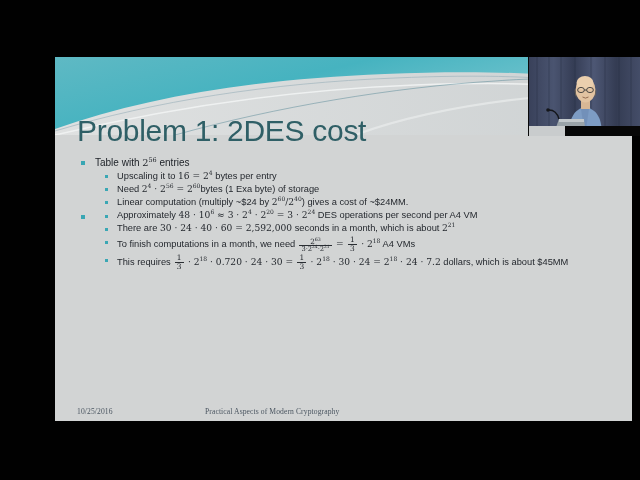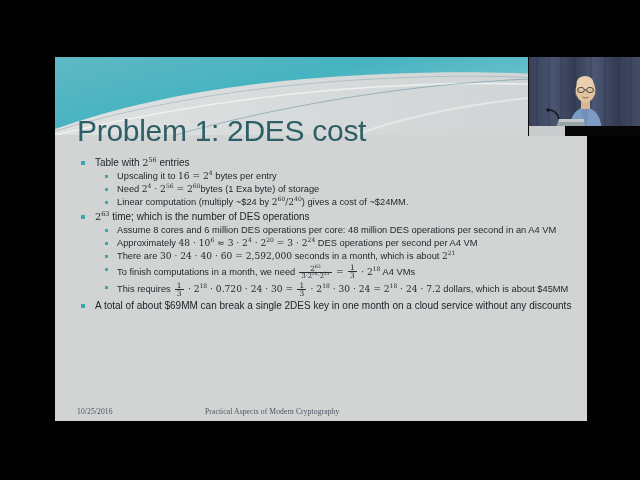--- a/index.html
+++ b/index.html
@@ -18,20 +18,21 @@
 
   
   #slide {
     position: absolute;
     left: 55px;
     top: 57px;
     width: 532px;
     height: 364px;
     background: #d2d4d4;
     overflow: hidden;
+    padding-left: 45px;
   }
 
   
   .wave-wrap {
     position: absolute;
     left: 0; top: 0;
     width: 532px;
     height: 78px;
     overflow: hidden;
   }
@@ -217,27 +218,22 @@
         <span>Need <span class="mathy">2<sup>4</sup> · 2<sup>56</sup> = 2<sup>60</sup></span>bytes (1 Exa byte) of storage</span>
       </div>
 
       <div class="lvl2">
         <span class="bullet"></span>
         <span>Linear computation (multiply ~$24 by <span class="mathy">2<sup>60</sup>/2<sup>40</sup></span>) gives a cost of ~$24MM.</span>
       </div>
 
       <div class="lvl1">
         <span class="bullet"></span>
-        <span><span class="mathy">2<sup>63</sup></span> time; which is the number of DES operations</span>
-      </div>
-
-      <div class="lvl2">
-        <span class="bullet"></span>
-        <span>Assume 8 cores and 6 million DES operations per core: 48 million DES operations per second in an A4 VM</span>
-      </div>
+      </div>
+
 
       <div class="lvl2">
         <span class="bullet"></span>
         <span>Approximately <span class="mathy">48 · 10<sup>6</sup> ≈ 3 · 2<sup>4</sup> · 2<sup>20</sup> = 3 · 2<sup>24</sup></span> DES operations per second per A4 VM</span>
       </div>
 
       <div class="lvl2">
         <span class="bullet"></span>
         <span>There are <span class="mathy">30 · 24 · 40 · 60 = 2,592,000</span> seconds in a month, which is about <span class="mathy">2<sup>21</sup></span></span>
       </div>
@@ -245,24 +241,20 @@
       <div class="lvl2">
         <span class="bullet"></span>
         <span>To finish computations in a month, we need <span class="frac"><span class="num">2<sup>63</sup></span><span class="den">3·2<sup>24</sup>·2<sup>21</sup></span></span><span class="mathy"> = </span><span class="frac small"><span class="num">1</span><span class="den">3</span></span><span class="mathy"> · 2<sup>18</sup></span> A4 VMs</span>
       </div>
 
       <div class="lvl2">
         <span class="bullet"></span>
         <span>This requires <span class="frac small"><span class="num">1</span><span class="den">3</span></span><span class="mathy"> · 2<sup>18</sup> · 0.720 · 24 · 30 = </span><span class="frac small"><span class="num">1</span><span class="den">3</span></span><span class="mathy"> · 2<sup>18</sup> · 30 · 24 = 2<sup>18</sup> · 24 · 7.2</span> dollars, which is about $45MM</span>
       </div>
 
-      <div class="lvl1">
-        <span class="bullet"></span>
-        <span>A total of about $69MM can break a single 2DES key in one month on a cloud service without any discounts</span>
-      </div>
 
     </div>
 
     <div id="slide-footer">
       <span id="footer-date">10/25/2016</span>
       <span id="footer-title">Practical Aspects of Modern Cryptography</span>
     </div>
 
   </div>
 

